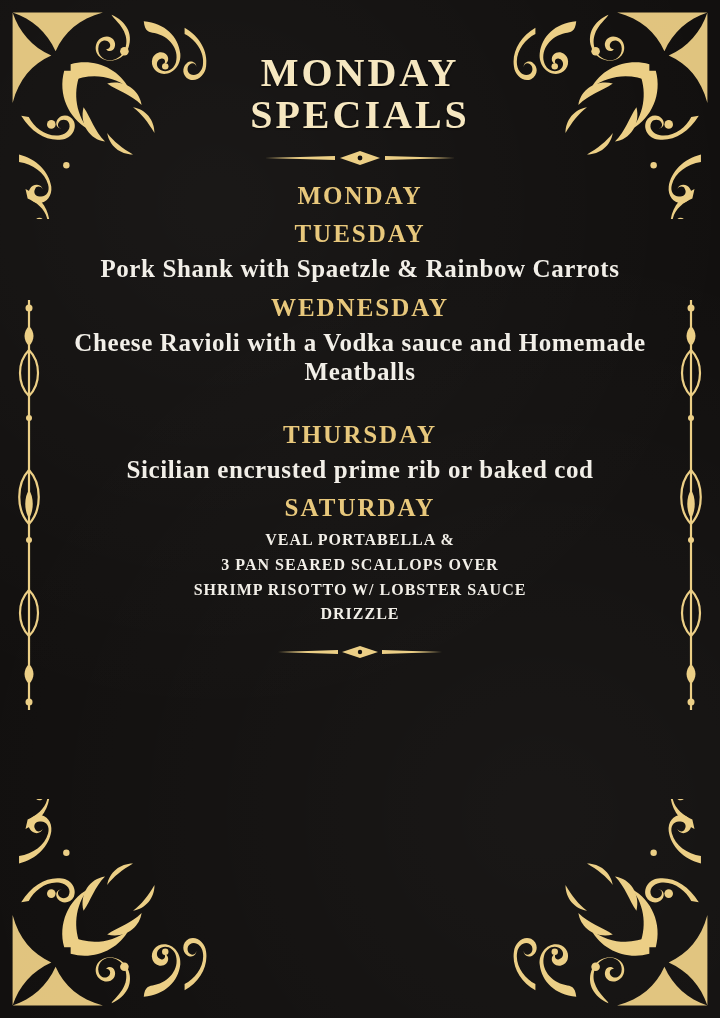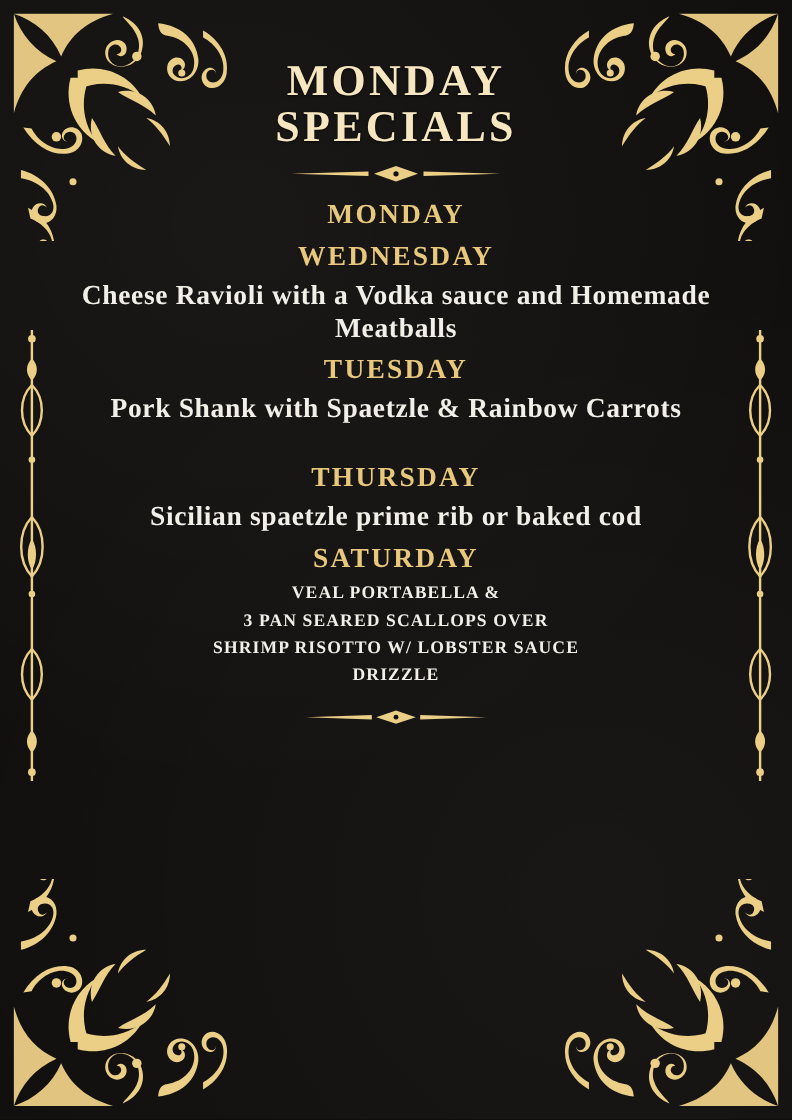--- a/index.html
+++ b/index.html
@@ -279,36 +279,36 @@
           <path d="M105 1 L125 8 L105 15 L85 8 Z"></path>
           <circle cx="105" cy="8" r="2.4" fill="#12100f"></circle>
         </g>
       </svg>
     </div>
 
     <div class="entry monday">
       <div class="day">MONDAY</div>
     </div>
 
+    <div class="entry tuesday">
+      <div class="day">TUESDAY</div>
+      <div class="dish">Pork Shank with Spaetzle &amp; Rainbow  Carrots</div>
+    </div>
+
     <div class="entry wednesday">
       <div class="day">WEDNESDAY</div>
       <div class="dish">Cheese Ravioli with a Vodka sauce and Homemade Meatballs</div>
     </div>
 
-    <div class="entry tuesday">
-      <div class="day">TUESDAY</div>
-      <div class="dish">Pork Shank with Spaetzle &amp; Rainbow  Carrots</div>
-    </div>
-
     <div class="entry thursday">
       <div class="day">THURSDAY</div>
     </div>
 
     <div class="entry friday">
-      <div class="dish">Sicilian spaetzle prime rib or baked cod</div>
+      <div class="dish">Sicilian encrusted prime rib or baked cod</div>
     </div>
 
     <div class="entry saturday">
       <div class="day">SATURDAY</div>
       <div class="dish small">veal portabella  &amp;<br>3 pan seared scallops over<br>shrimp risotto w/ lobster sauce<br>drizzle</div>
     </div>
 
     <div class="bottom-divider">
       <svg viewBox="0 0 180 14" xmlns="http://www.w3.org/2000/svg">
         <g fill="#eccf86">

